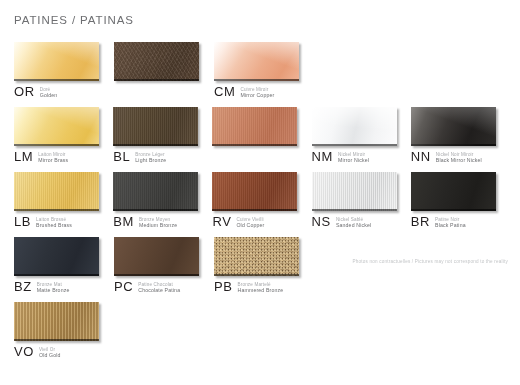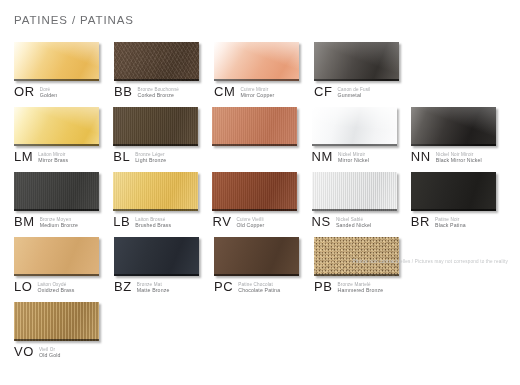--- a/index.html
+++ b/index.html
@@ -142,56 +142,35 @@
               <span class="name-en">Golden</span>
             </span>
           </div>
         </div>
         <div class="cell">
           <div class="swatch-wrap">
             <div class="swatch edge-dark" style="background: repeating-linear-gradient(57deg, rgba(255, 255, 255, 0.055) 0px, rgba(255, 255, 255, 0.055) 1px, rgba(0, 0, 0, 0.06) 1px, rgba(0, 0, 0, 0.06) 3px), repeating-linear-gradient(-63deg, rgba(255, 255, 255, 0.04) 0px, rgba(255, 255, 255, 0.04) 1px, rgba(0, 0, 0, 0.05) 1px, rgba(0, 0, 0, 0.05) 4px), linear-gradient(120deg, rgb(107, 84, 66) 0%, rgb(93, 73, 56) 35%, rgb(78, 60, 45) 70%, rgb(91, 70, 54) 100%);">
               <div class="sheen"></div>
             </div>
           </div>
-          <div class="label-row">
-            <span class="code">BB</span>
-            <span class="names">
-              <span class="name-fr">Bronze Bouchonné</span>
-              <span class="name-en">Corked Bronze</span>
-            </span>
-          </div>
         </div>
         <div class="cell">
           <div class="swatch-wrap">
             <div class="swatch edge-dark" style="background: linear-gradient(122deg, rgb(255, 255, 255) 0%, rgb(253, 238, 230) 12%, rgb(243, 198, 173) 34%, rgb(236, 171, 138) 58%, rgb(231, 156, 119) 80%, rgb(239, 179, 149) 100%);">
               <div class="sheen" style="background: linear-gradient(200deg, rgba(255, 255, 255, 0.65) 0%, rgba(255, 255, 255, 0) 42%);"></div>
             </div>
           </div>
           <div class="label-row">
             <span class="code">CM</span>
             <span class="names">
               <span class="name-fr">Cuivre Miroir</span>
               <span class="name-en">Mirror Copper</span>
             </span>
           </div>
         </div>
-        <div class="cell">
-          <div class="swatch-wrap">
-            <div class="swatch edge-dark" style="background: linear-gradient(112deg, rgb(142, 139, 136) 0%, rgb(110, 106, 102) 22%, rgb(76, 72, 69) 48%, rgb(52, 49, 46) 74%, rgb(89, 85, 81) 100%);">
-              <div class="sheen" style="background: linear-gradient(200deg, rgba(255, 255, 255, 0.26) 0%, rgba(255, 255, 255, 0) 48%);"></div>
-            </div>
-          </div>
-          <div class="label-row">
-            <span class="code">CF</span>
-            <span class="names">
-              <span class="name-fr">Canon de Fusil</span>
-              <span class="name-en">Gunmetal</span>
-            </span>
-          </div>
-        </div>
       </div>
       <div class="grid-row">
         <div class="cell">
           <div class="swatch-wrap">
             <div class="swatch edge-dark" style="background: linear-gradient(118deg, rgb(255, 252, 236) 0%, rgb(251, 238, 185) 16%, rgb(241, 214, 127) 40%, rgb(236, 200, 95) 64%, rgb(231, 191, 78) 84%, rgb(242, 216, 135) 100%);">
               <div class="sheen" style="background: linear-gradient(200deg, rgba(255, 255, 255, 0.5) 0%, rgba(255, 255, 255, 0) 40%);"></div>
             </div>
           </div>
           <div class="label-row">
             <span class="code">LM</span>
@@ -247,48 +226,48 @@
             <span class="names">
               <span class="name-fr">Nickel Noir Miroir</span>
               <span class="name-en">Black Mirror Nickel</span>
             </span>
           </div>
         </div>
       </div>
       <div class="grid-row">
         <div class="cell">
           <div class="swatch-wrap">
+            <div class="swatch edge-dark" style="background: repeating-linear-gradient(90deg, rgba(255, 255, 255, 0.07) 0px, rgba(255, 255, 255, 0.07) 1px, rgba(0, 0, 0, 0.05) 1px, rgba(0, 0, 0, 0.05) 2px), linear-gradient(112deg, rgb(244, 221, 149) 0%, rgb(236, 201, 103) 36%, rgb(227, 184, 79) 68%, rgb(236, 203, 114) 100%);">
+              <div class="sheen"></div>
+            </div>
+          </div>
+          <div class="label-row">
+            <span class="code">LB</span>
+            <span class="names">
+              <span class="name-fr">Laiton Brossé</span>
+              <span class="name-en">Brushed Brass</span>
+            </span>
+          </div>
+        </div>
+        <div class="cell">
+          <div class="swatch-wrap">
             <div class="swatch edge-dark" style="background: repeating-linear-gradient(90deg, rgba(255, 255, 255, 0.035) 0px, rgba(255, 255, 255, 0.035) 1px, rgba(0, 0, 0, 0.05) 1px, rgba(0, 0, 0, 0.05) 2px), linear-gradient(108deg, rgb(78, 78, 76) 0%, rgb(66, 66, 64) 38%, rgb(56, 56, 54) 70%, rgb(70, 70, 68) 100%);">
               <div class="sheen"></div>
             </div>
           </div>
           <div class="label-row">
             <span class="code">BM</span>
             <span class="names">
               <span class="name-fr">Bronze Moyen</span>
               <span class="name-en">Medium Bronze</span>
             </span>
           </div>
         </div>
         <div class="cell">
           <div class="swatch-wrap">
-            <div class="swatch edge-dark" style="background: repeating-linear-gradient(90deg, rgba(255, 255, 255, 0.07) 0px, rgba(255, 255, 255, 0.07) 1px, rgba(0, 0, 0, 0.05) 1px, rgba(0, 0, 0, 0.05) 2px), linear-gradient(112deg, rgb(244, 221, 149) 0%, rgb(236, 201, 103) 36%, rgb(227, 184, 79) 68%, rgb(236, 203, 114) 100%);">
-              <div class="sheen"></div>
-            </div>
-          </div>
-          <div class="label-row">
-            <span class="code">LB</span>
-            <span class="names">
-              <span class="name-fr">Laiton Brossé</span>
-              <span class="name-en">Brushed Brass</span>
-            </span>
-          </div>
-        </div>
-        <div class="cell">
-          <div class="swatch-wrap">
             <div class="swatch edge-dark" style="background: repeating-linear-gradient(90deg, rgba(255, 255, 255, 0.05) 0px, rgba(255, 255, 255, 0.05) 1px, rgba(0, 0, 0, 0.06) 1px, rgba(0, 0, 0, 0.06) 2px), linear-gradient(112deg, rgb(164, 91, 61) 0%, rgb(143, 74, 46) 35%, rgb(125, 61, 37) 68%, rgb(150, 84, 58) 100%);">
               <div class="sheen"></div>
             </div>
           </div>
           <div class="label-row">
             <span class="code">RV</span>
             <span class="names">
               <span class="name-fr">Cuivre Vieilli</span>
               <span class="name-en">Old Copper</span>
             </span>
@@ -317,34 +296,20 @@
           <div class="label-row">
             <span class="code">BR</span>
             <span class="names">
               <span class="name-fr">Patine Noir</span>
               <span class="name-en">Black Patina</span>
             </span>
           </div>
         </div>
       </div>
       <div class="grid-row">
-        <div class="cell">
-          <div class="swatch-wrap">
-            <div class="swatch edge-dark" style="background: linear-gradient(112deg, rgb(230, 195, 143) 0%, rgb(220, 177, 121) 34%, rgb(209, 164, 105) 66%, rgb(221, 178, 124) 100%);">
-              <div class="sheen"></div>
-            </div>
-          </div>
-          <div class="label-row">
-            <span class="code">LO</span>
-            <span class="names">
-              <span class="name-fr">Laiton Oxydé</span>
-              <span class="name-en">Oxidized Brass</span>
-            </span>
-          </div>
-        </div>
         <div class="cell">
           <div class="swatch-wrap">
             <div class="swatch edge-dark" style="background: linear-gradient(112deg, rgb(58, 64, 74) 0%, rgb(45, 50, 58) 38%, rgb(36, 40, 48) 70%, rgb(51, 57, 66) 100%);">
               <div class="sheen"></div>
             </div>
           </div>
           <div class="label-row">
             <span class="code">BZ</span>
             <span class="names">
               <span class="name-fr">Bronze Mat</span>

